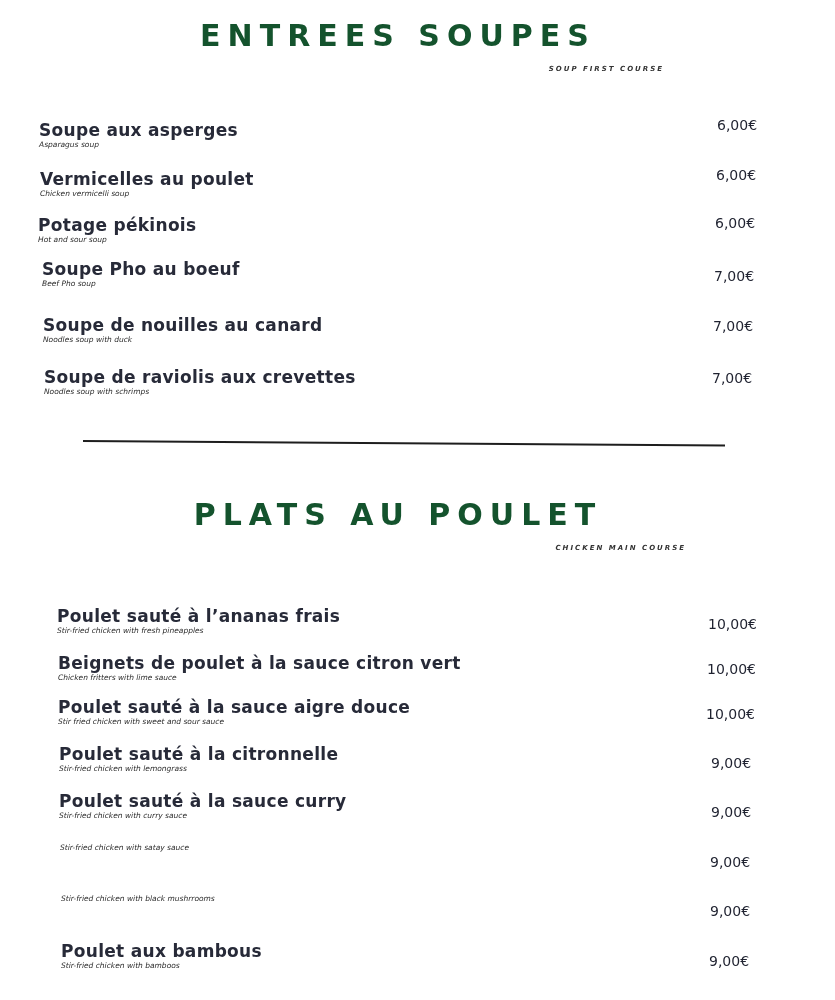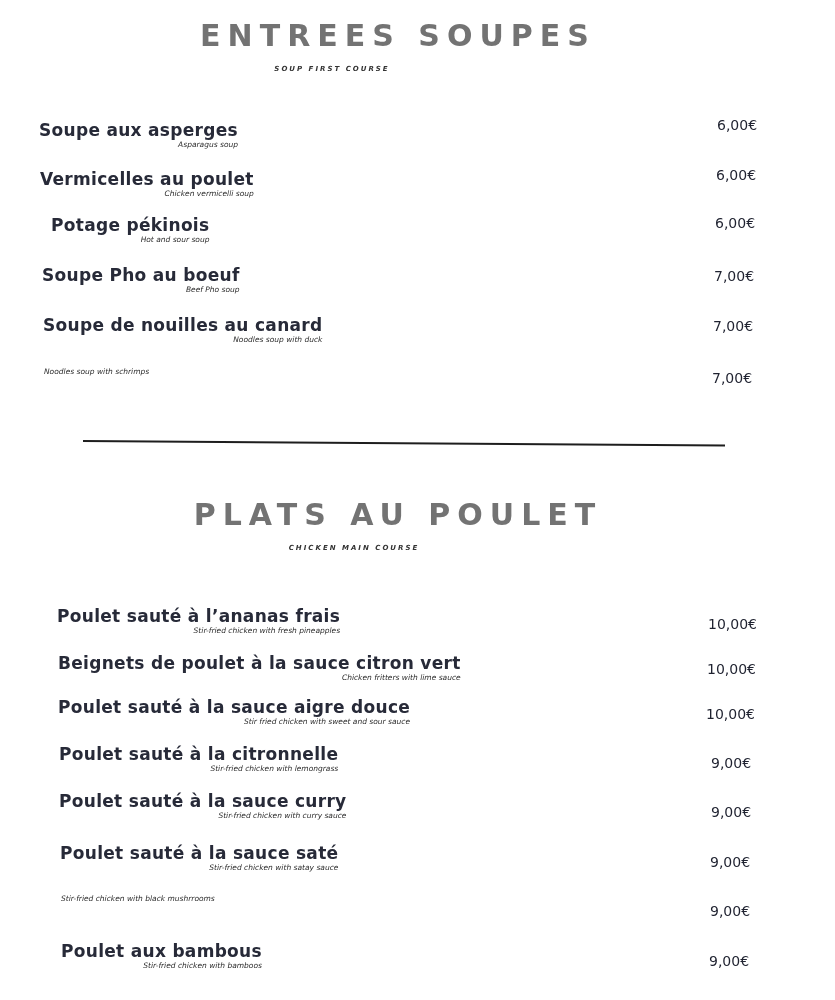--- a/index.html
+++ b/index.html
@@ -3,28 +3,28 @@
 <meta charset="utf-8">
 <style>
   html, body { margin:0; padding:0; }
   body {
     width:835px; height:1000px; position:relative; overflow:hidden;
     background:#ffffff; font-family:"DejaVu Sans", sans-serif; color:#252833;
   }
   .section-title {
     position:absolute; left:0; width:796px; text-align:center;
     font-family:"DejaVu Sans", sans-serif; font-weight:bold;
-    color:#737373; letter-spacing:7px; font-size:30px; margin:0;
+    color:#14532d; letter-spacing:7px; font-size:30px; margin:0;
   }
   .section-sub {
-    position:absolute; left:0; width:664px; text-align:center;
+    position:absolute; left:0; width:664px; text-align:right;
     font-family:"DejaVu Sans", sans-serif; font-style:italic; font-weight:bold;
     color:#333; letter-spacing:2px; font-size:7px;
   }
-  .item { position:absolute;text-align:right; }
+  .item { position:absolute; }
   .item-name {
     display:block; font-family:"DejaVu Sans", sans-serif; font-weight:bold;
     font-size:17px; color:#272a38; white-space:nowrap; line-height:20px; letter-spacing:0.3px;
   }
   .item-sub {
     display:block; font-family:"DejaVu Sans", sans-serif; font-style:italic;
     font-size:7.5px; color:#2a2a2a; white-space:nowrap; line-height:9px;
   }
   .price {
     position:absolute; font-family:"DejaVu Sans", sans-serif; font-size:14px;
@@ -46,39 +46,40 @@
   <span class="item-sub">Asparagus soup</span>
 </div>
 <div class="price" style="left:717px; top:117px;">6,00€</div>
 
 <div class="item" style="left:40px; top:169px;">
   <span class="item-name">Vermicelles au poulet</span>
   <span class="item-sub">Chicken vermicelli soup</span>
 </div>
 <div class="price" style="left:716px; top:167px;">6,00€</div>
 
-<div class="item" style="left:51px; top:215px;">
+<div class="item" style="left:38px; top:215px;">
   <span class="item-name">Potage pékinois</span>
   <span class="item-sub">Hot and sour soup</span>
 </div>
 <div class="price" style="left:715px; top:215px;">6,00€</div>
 
-<div class="item" style="left:42px; top:265px;">
+<div class="item" style="left:42px; top:259px;">
   <span class="item-name">Soupe Pho au boeuf</span>
   <span class="item-sub">Beef Pho soup</span>
 </div>
 <div class="price" style="left:714px; top:268px;">7,00€</div>
 
 <div class="item" style="left:43px; top:315px;">
   <span class="item-name">Soupe de nouilles au canard</span>
   <span class="item-sub">Noodles soup with duck</span>
 </div>
 <div class="price" style="left:713px; top:318px;">7,00€</div>
 
 <div class="item" style="left:44px; top:367px;">
+  <span class="item-name">Soupe de raviolis  aux crevettes</span>
   <span class="item-sub">Noodles soup with schrimps</span>
 </div>
 <div class="price" style="left:712px; top:370px;">7,00€</div>
 
 <div class="divider"></div>
 
 <h1 class="section-title" style="top:497px;">PLATS AU POULET</h1>
 <div class="section-sub" style="top:544px;margin-left:22px;">CHICKEN MAIN COURSE</div>
 
 <div class="item" style="left:57px; top:606px;">
@@ -105,21 +106,20 @@
 </div>
 <div class="price" style="left:711px; top:755px;">9,00€</div>
 
 <div class="item" style="left:59px; top:791px;">
   <span class="item-name">Poulet sauté à la sauce curry</span>
   <span class="item-sub">Stir-fried chicken with curry sauce</span>
 </div>
 <div class="price" style="left:711px; top:804px;">9,00€</div>
 
 <div class="item" style="left:60px; top:843px;">
-  <span class="item-name">Poulet sauté à la sauce saté</span>
   <span class="item-sub">Stir-fried chicken with satay sauce</span>
 </div>
 <div class="price" style="left:710px; top:854px;">9,00€</div>
 
 <div class="item" style="left:61px; top:894px;">
   <span class="item-sub">Stir-fried chicken with black mushrrooms</span>
 </div>
 <div class="price" style="left:710px; top:903px;">9,00€</div>
 
 <div class="item" style="left:61px; top:941px;">

